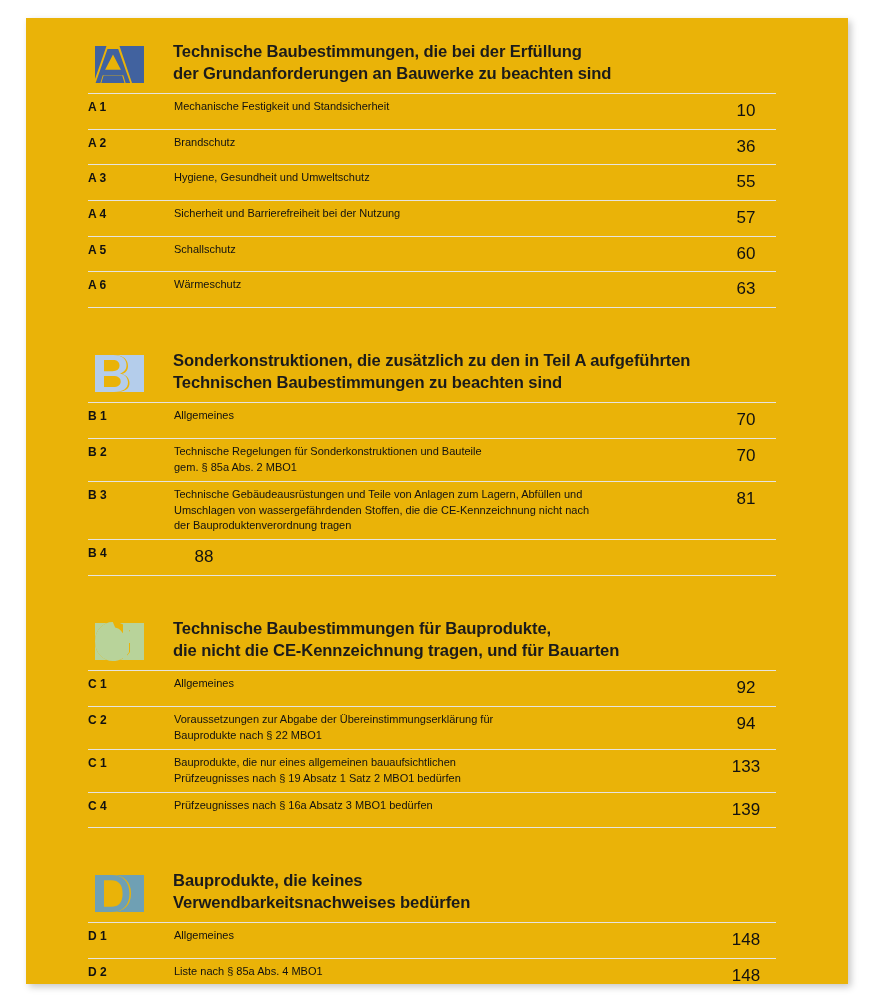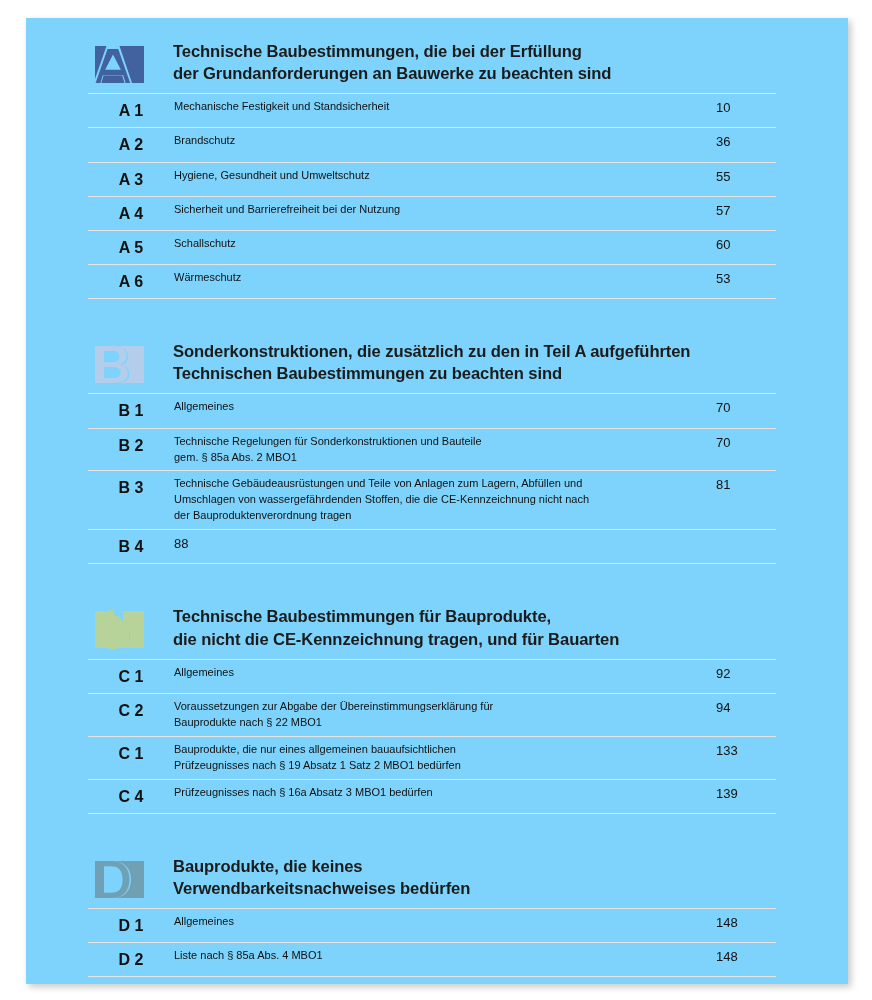--- a/index.html
+++ b/index.html
@@ -15,21 +15,21 @@
     -webkit-font-smoothing: antialiased;
   }
 
   
   .page-sheet {
     position: absolute;
     left: 26px;
     top: 18px;
     width: 822px;
     height: 966px;
-    background: #7dd3fc;
+    background: #eab308;
     box-shadow: 3px 3px 7px rgba(0,0,0,0.22);
     box-sizing: border-box;
     overflow: hidden;
   }
 
   .toc {
     position: absolute;
     left: 62px;
     top: 22px;
     width: 688px;
@@ -66,39 +66,38 @@
   .rows { border-top: 1px solid #e6e4e0; }
   .row {
     display: flex;
     align-items: flex-start;
     border-bottom: 1px solid #e6e4e0;
     padding: 4px 0 5px 0;
     min-height: 13px;
   }
   .row-label {
     flex: 0 0 86px;
-    font-size: 16px;
+    font-size: 12px;
     font-weight: bold;
     color: #111111;
     line-height: 1.45;
     padding-top: 1px;
-    text-align: center;
   }
   .row-title {
     flex: 1 1 auto;
     font-size: 11px;
     color: #111111;
     line-height: 1.45;
     padding-top: 1px;
   }
   .row-title div { white-space: nowrap; }
   .row-page {
     flex: 0 0 60px;
-    text-align: left;
-    font-size: 13px;
+    text-align: center;
+    font-size: 17px;
     color: #111111;
     line-height: 1.45;
     padding-top: 1px;
   }
 
   .gap { height: 41px; }
 </style>
 </head>
 <body>
 
@@ -158,21 +157,21 @@
             <div class="row-title">
               <div>Schallschutz</div>
             </div>
             <div class="row-page">60</div>
           </div>
           <div class="row">
             <div class="row-label">A 6</div>
             <div class="row-title">
               <div>Wärmeschutz</div>
             </div>
-            <div class="row-page">53</div>
+            <div class="row-page">63</div>
           </div>
         </div>
       </div>
       <div class="gap"></div>
       <div class="section">
         <div class="section-head">
           <div class="badge">
             <svg width="56" height="41" viewBox="0 0 56 41" xmlns="http://www.w3.org/2000/svg" aria-hidden="true">
       <defs>
                 <mask id="mB">

